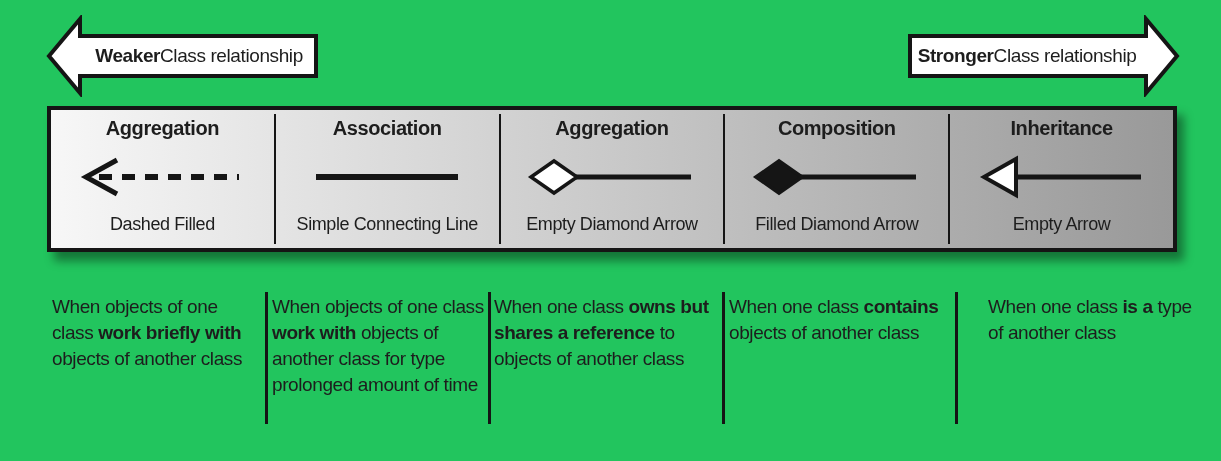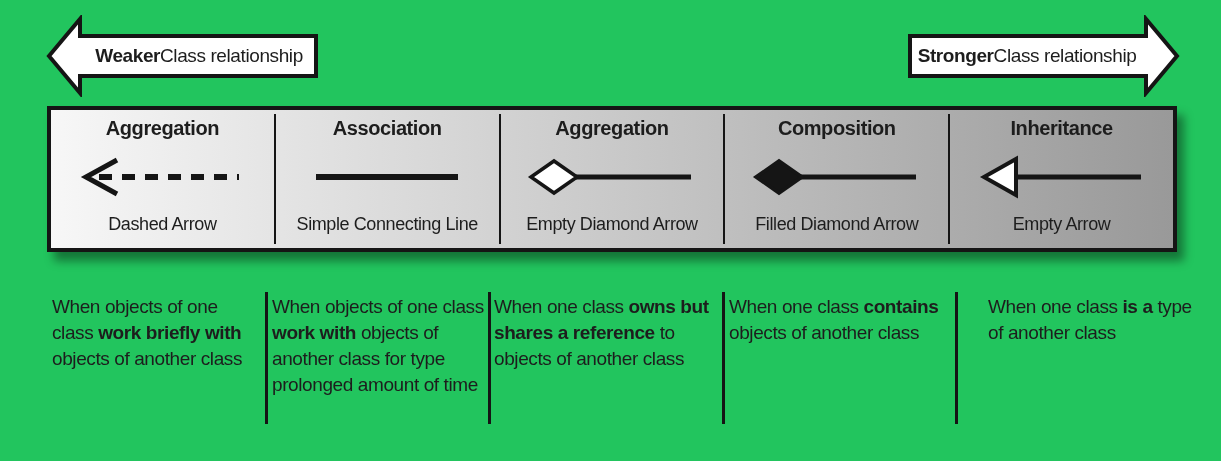--- a/index.html
+++ b/index.html
@@ -70,21 +70,21 @@
   </div>
 
   <div class="main-box">
 
     <div class="col">
       <div class="col-title">Aggregation</div>
       <svg class="col-symbol" viewBox="0 0 170 48">
         <line x1="22" y1="24" x2="162" y2="24" stroke="#151515" stroke-width="6" stroke-dasharray="13 10"></line>
         <polyline points="40,7 9,24 40,41" fill="none" stroke="#151515" stroke-width="5"></polyline>
       </svg>
-      <div class="col-label">Dashed Arrow</div>
+      <div class="col-label">Dashed Filled</div>
     </div>
 
     <div class="col-divider"></div>
 
     <div class="col">
       <div class="col-title">Association</div>
       <svg class="col-symbol" viewBox="0 0 170 48">
         <line x1="14" y1="24" x2="156" y2="24" stroke="#151515" stroke-width="6"></line>
       </svg>
       <div class="col-label">Simple Connecting Line</div>

